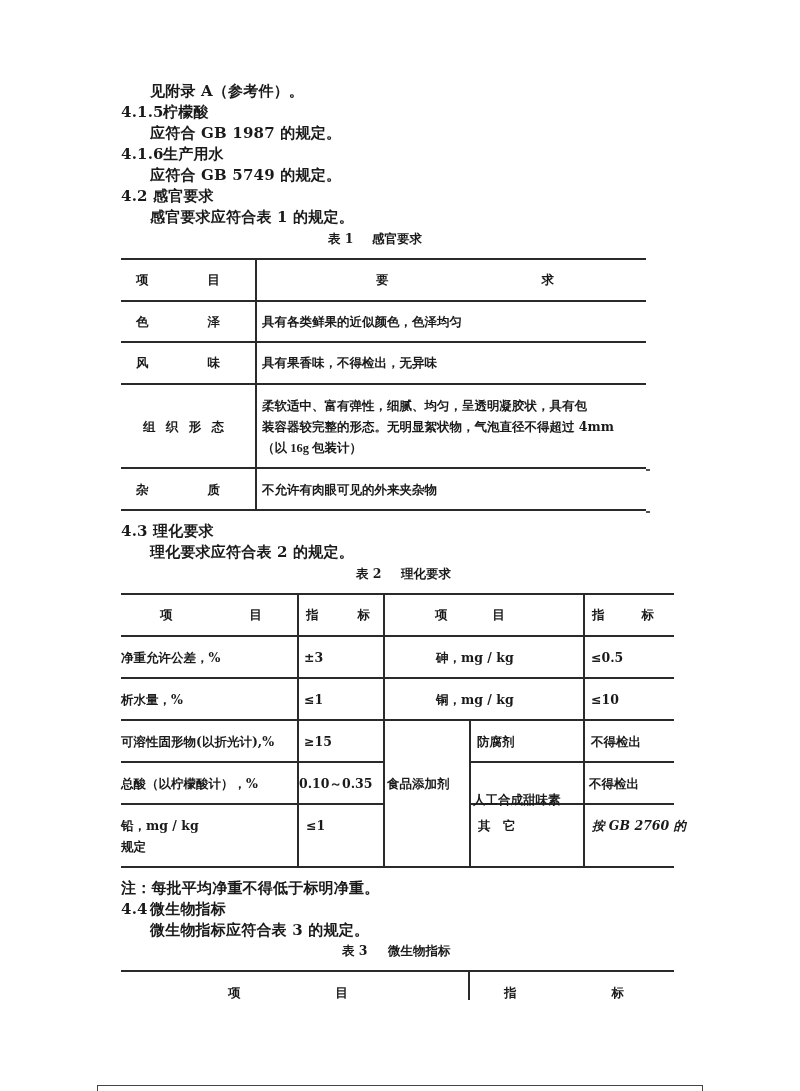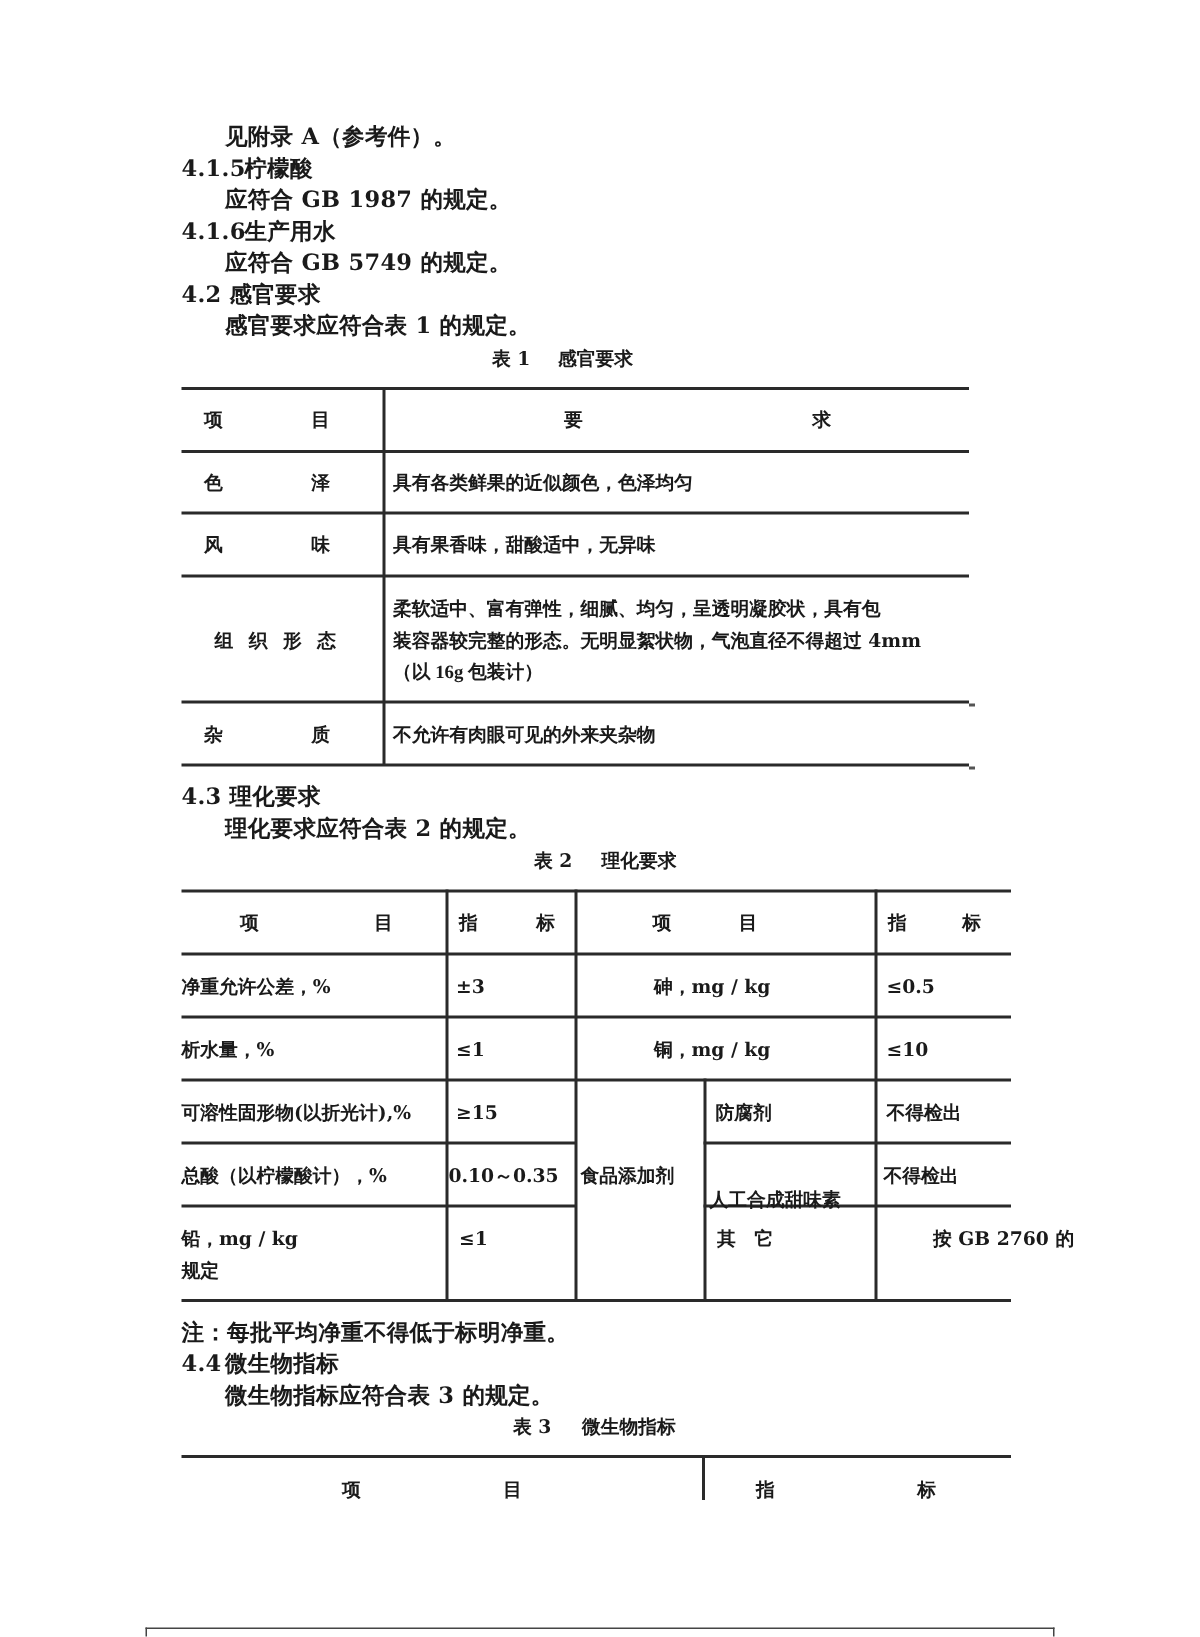--- a/index.html
+++ b/index.html
@@ -73,21 +73,21 @@
     <div class="cell spread" style="left:136px;top:314px;width:84px;">
       <span>色</span>
       <span>泽</span>
     </div>
     <div class="cell" style="left:262px;top:314px;">具有各类鲜果的近似颜色，色泽均匀</div>
 
     <div class="cell spread" style="left:136px;top:355px;width:84px;">
       <span>风</span>
       <span>味</span>
     </div>
-    <div class="cell" style="left:262px;top:355px;">具有果香味，甜酸适中，无异味</div>
+    <div class="cell" style="left:262px;top:355px;">具有果香味，不得检出，无异味</div>
 
     <div class="cell" style="left:143px;top:419px;letter-spacing:3px;">组 织 形 态</div>
     <div class="cell" style="left:262px;top:398px;">柔软适中、富有弹性，细腻、均匀，呈透明凝胶状，具有包</div>
     <div class="cell" style="left:262px;top:419px;">装容器较完整的形态。无明显絮状物，气泡直径不得超过 4mm</div>
     <div class="cell" style="left:262px;top:440px;font-family:Liberation Serif, serif;">（以 16g 包装计）</div>
 
     <div class="cell spread" style="left:136px;top:482px;width:84px;">
       <span>杂</span>
       <span>质</span>
     </div>
@@ -153,21 +153,21 @@
     <div class="cell" style="left:121px;top:776px;">总酸（以柠檬酸计），%</div>
     <div class="cell" style="left:299px;top:776px;">0.10～0.35</div>
     <div class="cell" style="left:387px;top:776px;">食品添加剂</div>
     <div class="cell" style="left:473px;top:776px;margin-top:16px;">人工合成甜味素</div>
     <div class="cell" style="left:589px;top:776px;">不得检出</div>
 
     <div class="cell" style="left:121px;top:818px;">铅，mg / kg</div>
     <div class="cell" style="left:121px;top:839px;">规定</div>
     <div class="cell" style="left:306px;top:818px;">≤1</div>
     <div class="cell" style="left:478px;top:818px;">其　它</div>
-    <div class="cell" style="left:622px;top:818px;">按 GB 2760 的</div>
+    <div class="cell" style="left:592px;top:818px;font-style:italic;">按 GB 2760 的</div>
   </div>
 
   <div class="t" style="left:121px;top:880px;text-align:center;">注：每批平均净重不得低于标明净重。</div>
   <div class="t" style="left:121px;top:901px;">4.4</div>
   <div class="t" style="left:150px;top:901px;">微生物指标</div>
   <div class="t" style="left:150px;top:922px;">微生物指标应符合表 3 的规定。</div>
 
   <div class="cap" style="left:342px;top:943px;">表 3</div>
   <div class="cap" style="left:388px;top:943px;">微生物指标</div>
 

